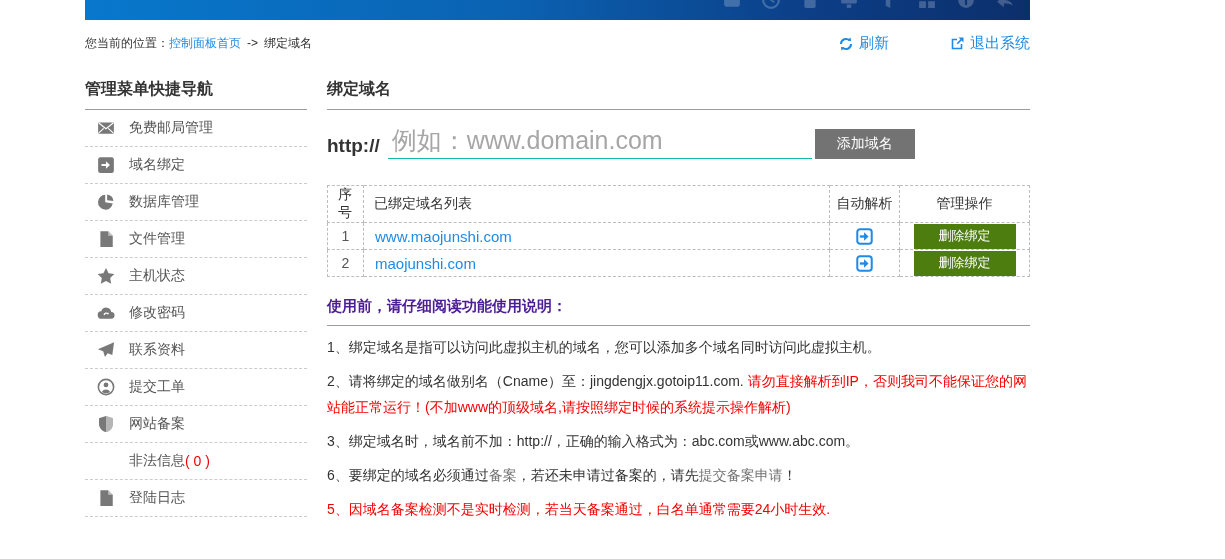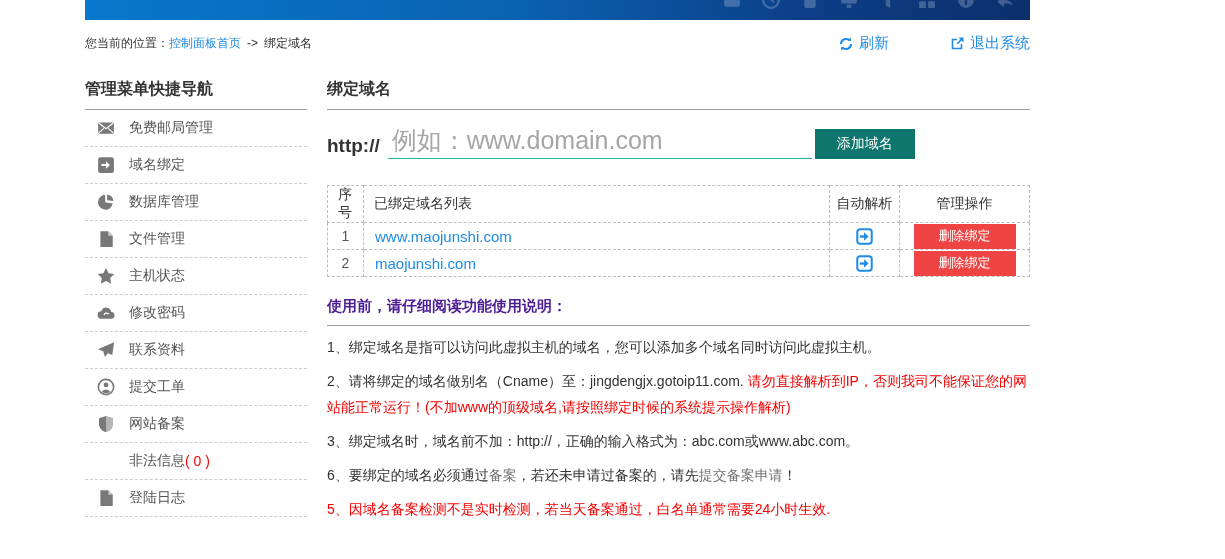--- a/index.html
+++ b/index.html
@@ -33,36 +33,36 @@
   .side-item .ic svg { width:18px; height:18px; fill:#787878; }
   .red-txt { color:#F50000; }
 
   
   .main { flex:1; margin-left:20px; }
   .form-row { display:flex; align-items:flex-end; margin-top:14px; }
   .proto { font-size:19px; font-weight:bold; color:#333; margin:0 8px 2px 0; }
   .domain-input { width:424px; border:none; border-bottom:1px solid #14b8a6; outline:none;
     font-size:25px; color:#333; padding:2px 4px 3px; font-family:inherit; }
   .domain-input::placeholder { color:#a6a6a6; }
-  .add-btn { margin-left:3px; width:100px; height:30px; background:#0f766e; border:none;
+  .add-btn { margin-left:3px; width:100px; height:30px; background:#737373; border:none;
     color:#fff; font-size:14px; cursor:pointer; font-family:Liberation Mono, monospace; }
 
   
   table.bind { width:100%; border-collapse:collapse; margin-top:26px; }
   table.bind th, table.bind td { border:1px dashed #bdbdbd; font-size:14px; }
   table.bind th { color:#333; font-weight:normal; height:27px; text-align:left; padding-left:10px; }
   th.c, td.c { text-align:center !important; padding-left:0 !important; }
   td.idx { text-align:center; color:#555; font-size:15px; width:36px; }
   th.idx-h { width:36px; text-align:center; padding-left:0; }
   td.dom { padding-left:11px; height:27px; }
   td.dom a { color:#1E8BE6; text-decoration:none; font-size:15px; }
   th.res, td.res { width:70px; }
   th.ops, td.ops { width:130px; }
   td.res svg { width:17px; height:17px; vertical-align:middle; cursor:pointer; }
-  .del-btn { width:102px; height:25px; background:#ef4444; border:none; color:#fff;
+  .del-btn { width:102px; height:25px; background:#4d7c0f; border:none; color:#fff;
     font-size:13px; cursor:pointer; font-family:inherit; }
 
   
   .notes-title { margin-top:20px; font-size:15px; font-weight:bold; color:#4c1d95;
     padding-bottom:9px; border-bottom:1px solid #9c9c9c; }
   .note { font-size:14px; color:#333; line-height:26px; margin-top:8px; }
   .note .seg-red { color:#F50000; }
   .note .seg-link { color:#737373; text-decoration:none; cursor:pointer; }
 </style>
 </head>

